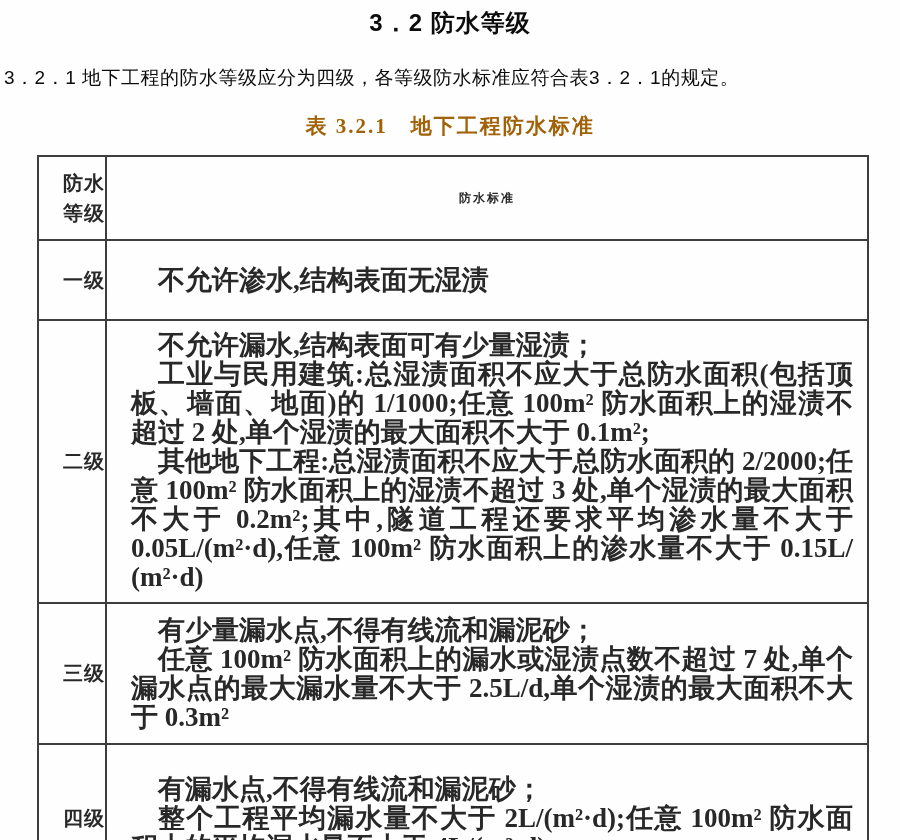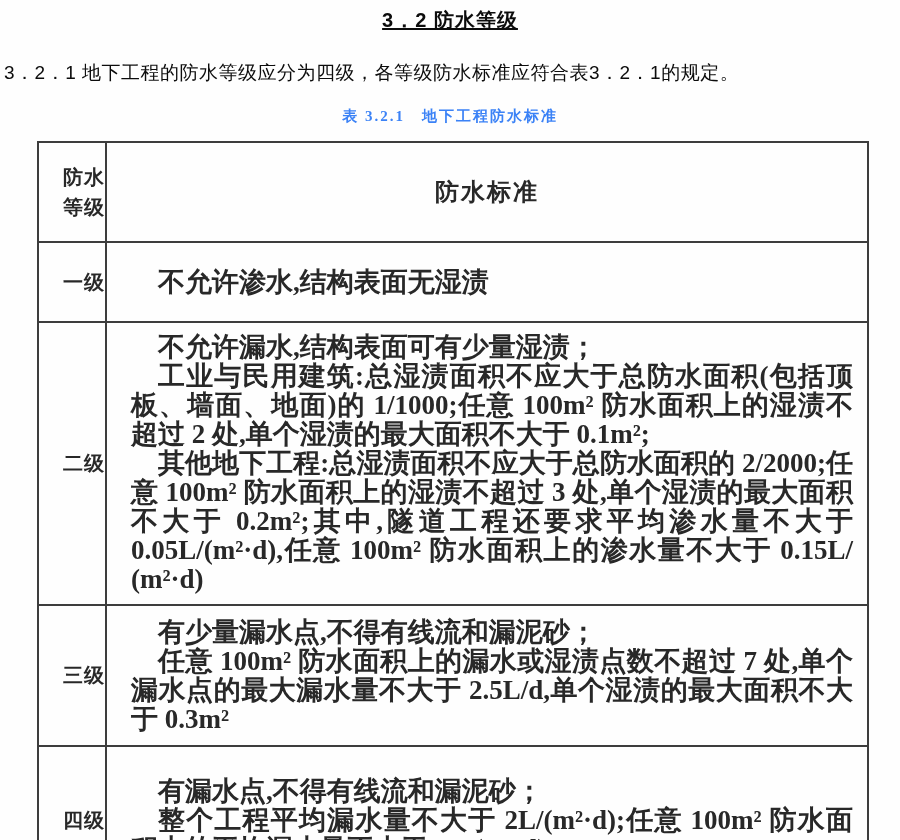--- a/index.html
+++ b/index.html
@@ -13,41 +13,40 @@
     width: 900px;
     height: 840px;
     background: #fefefe;
     overflow: hidden;
     font-family: "Liberation Sans", sans-serif;
   }
   
   .section-heading {
     padding-top: 7px;
     text-align: center;
-    font-size: 20px;
+    font-size: 24px;
     font-weight: 700;
     color: #0c0c0c;
     letter-spacing: 1px;
-    text-decoration: underline;
   }
   .clause {
     margin: 26px 0 0 4px;
     font-size: 19px;
     font-weight: 400;
     color: #0c0c0c;
     letter-spacing: 0.5px;
   }
   
   .table-caption {
     margin-top: 21px;
     text-align: center;
     font-family: "Liberation Serif", serif;
-    font-size: 15px;
+    font-size: 21px;
     font-weight: 700;
-    color: #3b82f6;
+    color: #a16207;
     letter-spacing: 2px;
   }
   
   table.std-table {
     border-collapse: collapse;
     table-layout: fixed;
     width: 832px;
     margin: 15px 0 0 37px;
     font-family: "Liberation Serif", serif;
     color: #282828;
@@ -70,24 +69,24 @@
     font-weight: 700;
     line-height: 29px;
     text-align: justify;
   }
   td.standard-cell p {
     margin: 0;
     text-indent: 1em;
   }
   td.header-standard {
     text-align: center;
-    font-size: 24px;
+    font-size: 12px;
     font-weight: 700;
     letter-spacing: 2px;
-    padding: 8px;
+    padding: 0;
   }
   .grade-header-line { display: block; line-height: 30px; }
   
   tr.row-header  td { height: 82px; }
   tr.row-grade1  td { height: 58px; }
   tr.row-grade2  td { height: 261px; }
   tr.row-grade3  td { height: 119px; }
   tr.row-grade4  td { height: 126px; }
 </style>
 </head>

